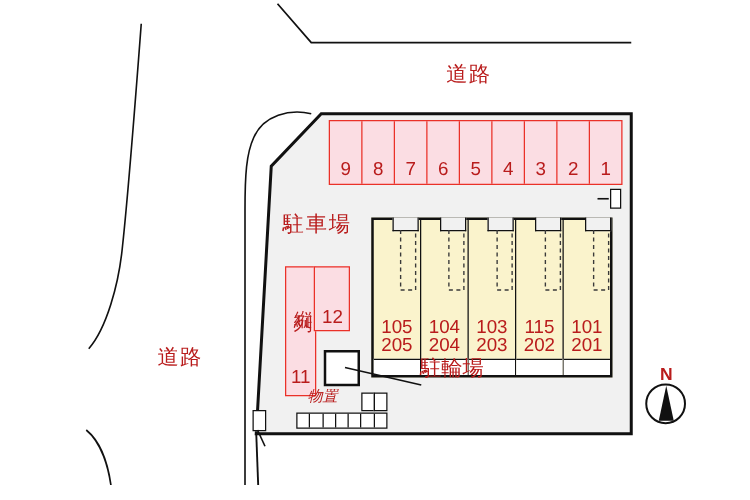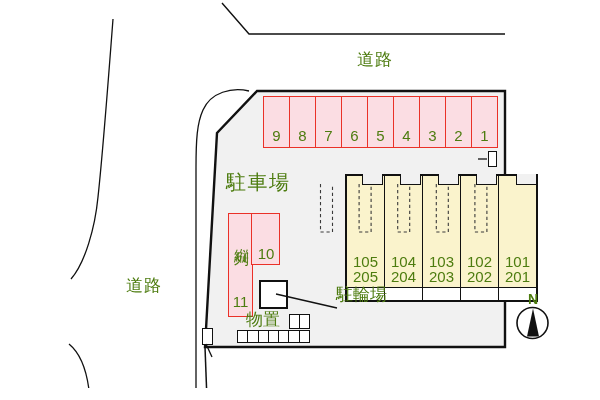--- a/index.html
+++ b/index.html
@@ -1,18 +1,18 @@
 <!DOCTYPE html>
 <html><head>
 <meta charset="utf-8">
 <style>
   html,body{margin:0;padding:0;background:#fff;}
   #canvas{
     position:relative;width:600px;height:388px;background:#ffffff;overflow:hidden;
-    font-family:"Liberation Sans","DejaVu Sans",sans-serif;color:#4d7c0f;
+    font-family:"Liberation Sans","DejaVu Sans",sans-serif;color:#b91c1c;
   }
   svg.layer{position:absolute;left:0;top:0;width:600px;height:400px;pointer-events:none;}
   .abs{position:absolute;box-sizing:border-box;}
   .lbl{position:absolute;white-space:nowrap;line-height:1.1;}
   
   .stall-row{display:flex;background:#fbdde3;border:1.7px solid #ea3128;}
   .stall{flex:1;display:flex;align-items:flex-end;justify-content:center;
          border-right:1.5px solid #ea3128;font-size:15px;padding-bottom:3px;}
   .stall:last-child{border-right:none;}
   
@@ -82,23 +82,23 @@
     <div class="stall">
         <span>2</span>
       </div>
     <div class="stall">
         <span>1</span>
       </div>
   </div>
 
   <div class="abs whitebox" style="left:488px;top:151px;width:9px;height:16px;"></div>
 
-  <div class="lbl" style="left:226px;top:171px;font-size:20px;letter-spacing:1.5px;">駐車場</div>
+  <div class="lbl" style="left:226px;top:171px;font-size:17px;letter-spacing:1.5px;">駐車場</div>
 
-  <div class="abs building" style="left:297px;top:174px;width:193px;height:128px;margin-left:48px;">
+  <div class="abs building" style="left:297px;top:174px;width:193px;height:128px;">
     <div class="unit">
       <div class="notch"></div>
       <div class="unit-label">
         <div>105</div>
         <div>205</div>
       </div>
       <div class="strip"></div>
     </div>
     <div class="unit">
       <div class="notch"></div>
@@ -112,39 +112,39 @@
       <div class="notch"></div>
       <div class="unit-label">
         <div>103</div>
         <div>203</div>
       </div>
       <div class="strip"></div>
     </div>
     <div class="unit">
       <div class="notch"></div>
       <div class="unit-label">
-        <div>102</div>
+        <div>115</div>
         <div>202</div>
       </div>
       <div class="strip"></div>
     </div>
     <div class="unit">
       <div class="notch"></div>
       <div class="unit-label">
         <div>101</div>
         <div>201</div>
       </div>
       <div class="strip"></div>
     </div>
   </div>
 
   <div class="abs pinkbox" style="left:228px;top:213px;width:25px;height:104px;"></div>
   <div class="abs pinkbox" style="left:251px;top:213px;width:29px;height:52px;"></div>
   <div class="lbl vtext" style="left:233px;top:237px;height:46px;">縦列</div>
-  <div class="abs numlbl" style="left:254px;top:245px;width:24px;">10</div>
+  <div class="abs numlbl" style="left:254px;top:245px;width:24px;">12</div>
   <div class="abs numlbl" style="left:229px;top:293px;width:23px;">11</div>
 
   <div class="abs whitebox" style="left:259px;top:280px;width:29px;height:29px;border-width:2px;"></div>
 
   <div class="abs shed-row" style="left:289px;top:314px;">
     <div class="shed-cell"></div>
     <div class="shed-cell"></div>
   </div>
 
   <div class="abs rack-row" style="left:237px;top:330px;width:73px;height:13px;">
@@ -168,16 +168,16 @@
       <path d="M474.9,184 L474.9,232 L486.9,232 L486.9,184"></path>
     </g>
     <line x1="478" y1="159" x2="487" y2="159" stroke="#111" stroke-width="1.3"></line>
     <line x1="276" y1="294" x2="337" y2="308" stroke="#111" stroke-width="1.3"></line>
     <line x1="206" y1="344" x2="212" y2="357" stroke="#111" stroke-width="1.3"></line>
     <circle cx="532.5" cy="323" r="15.5" fill="#fff" stroke="#111" stroke-width="1.6"></circle>
     <polygon points="533,308.5 527,336.5 539,336.5" fill="#111"></polygon>
   </svg>
 
   <div class="lbl" style="left:336px;top:286px;font-size:17px;">駐輪場</div>
-  <div class="lbl" style="left:246px;top:311px;font-size:17px;">物置</div>
+  <div class="lbl" style="left:246px;top:311px;font-size:12px;font-style:italic;">物置</div>
   <div class="lbl" style="left:525px;top:292px;width:16px;text-align:center;font-size:14px;font-weight:bold;">N</div>
 
 </div>
 
 </body></html>

